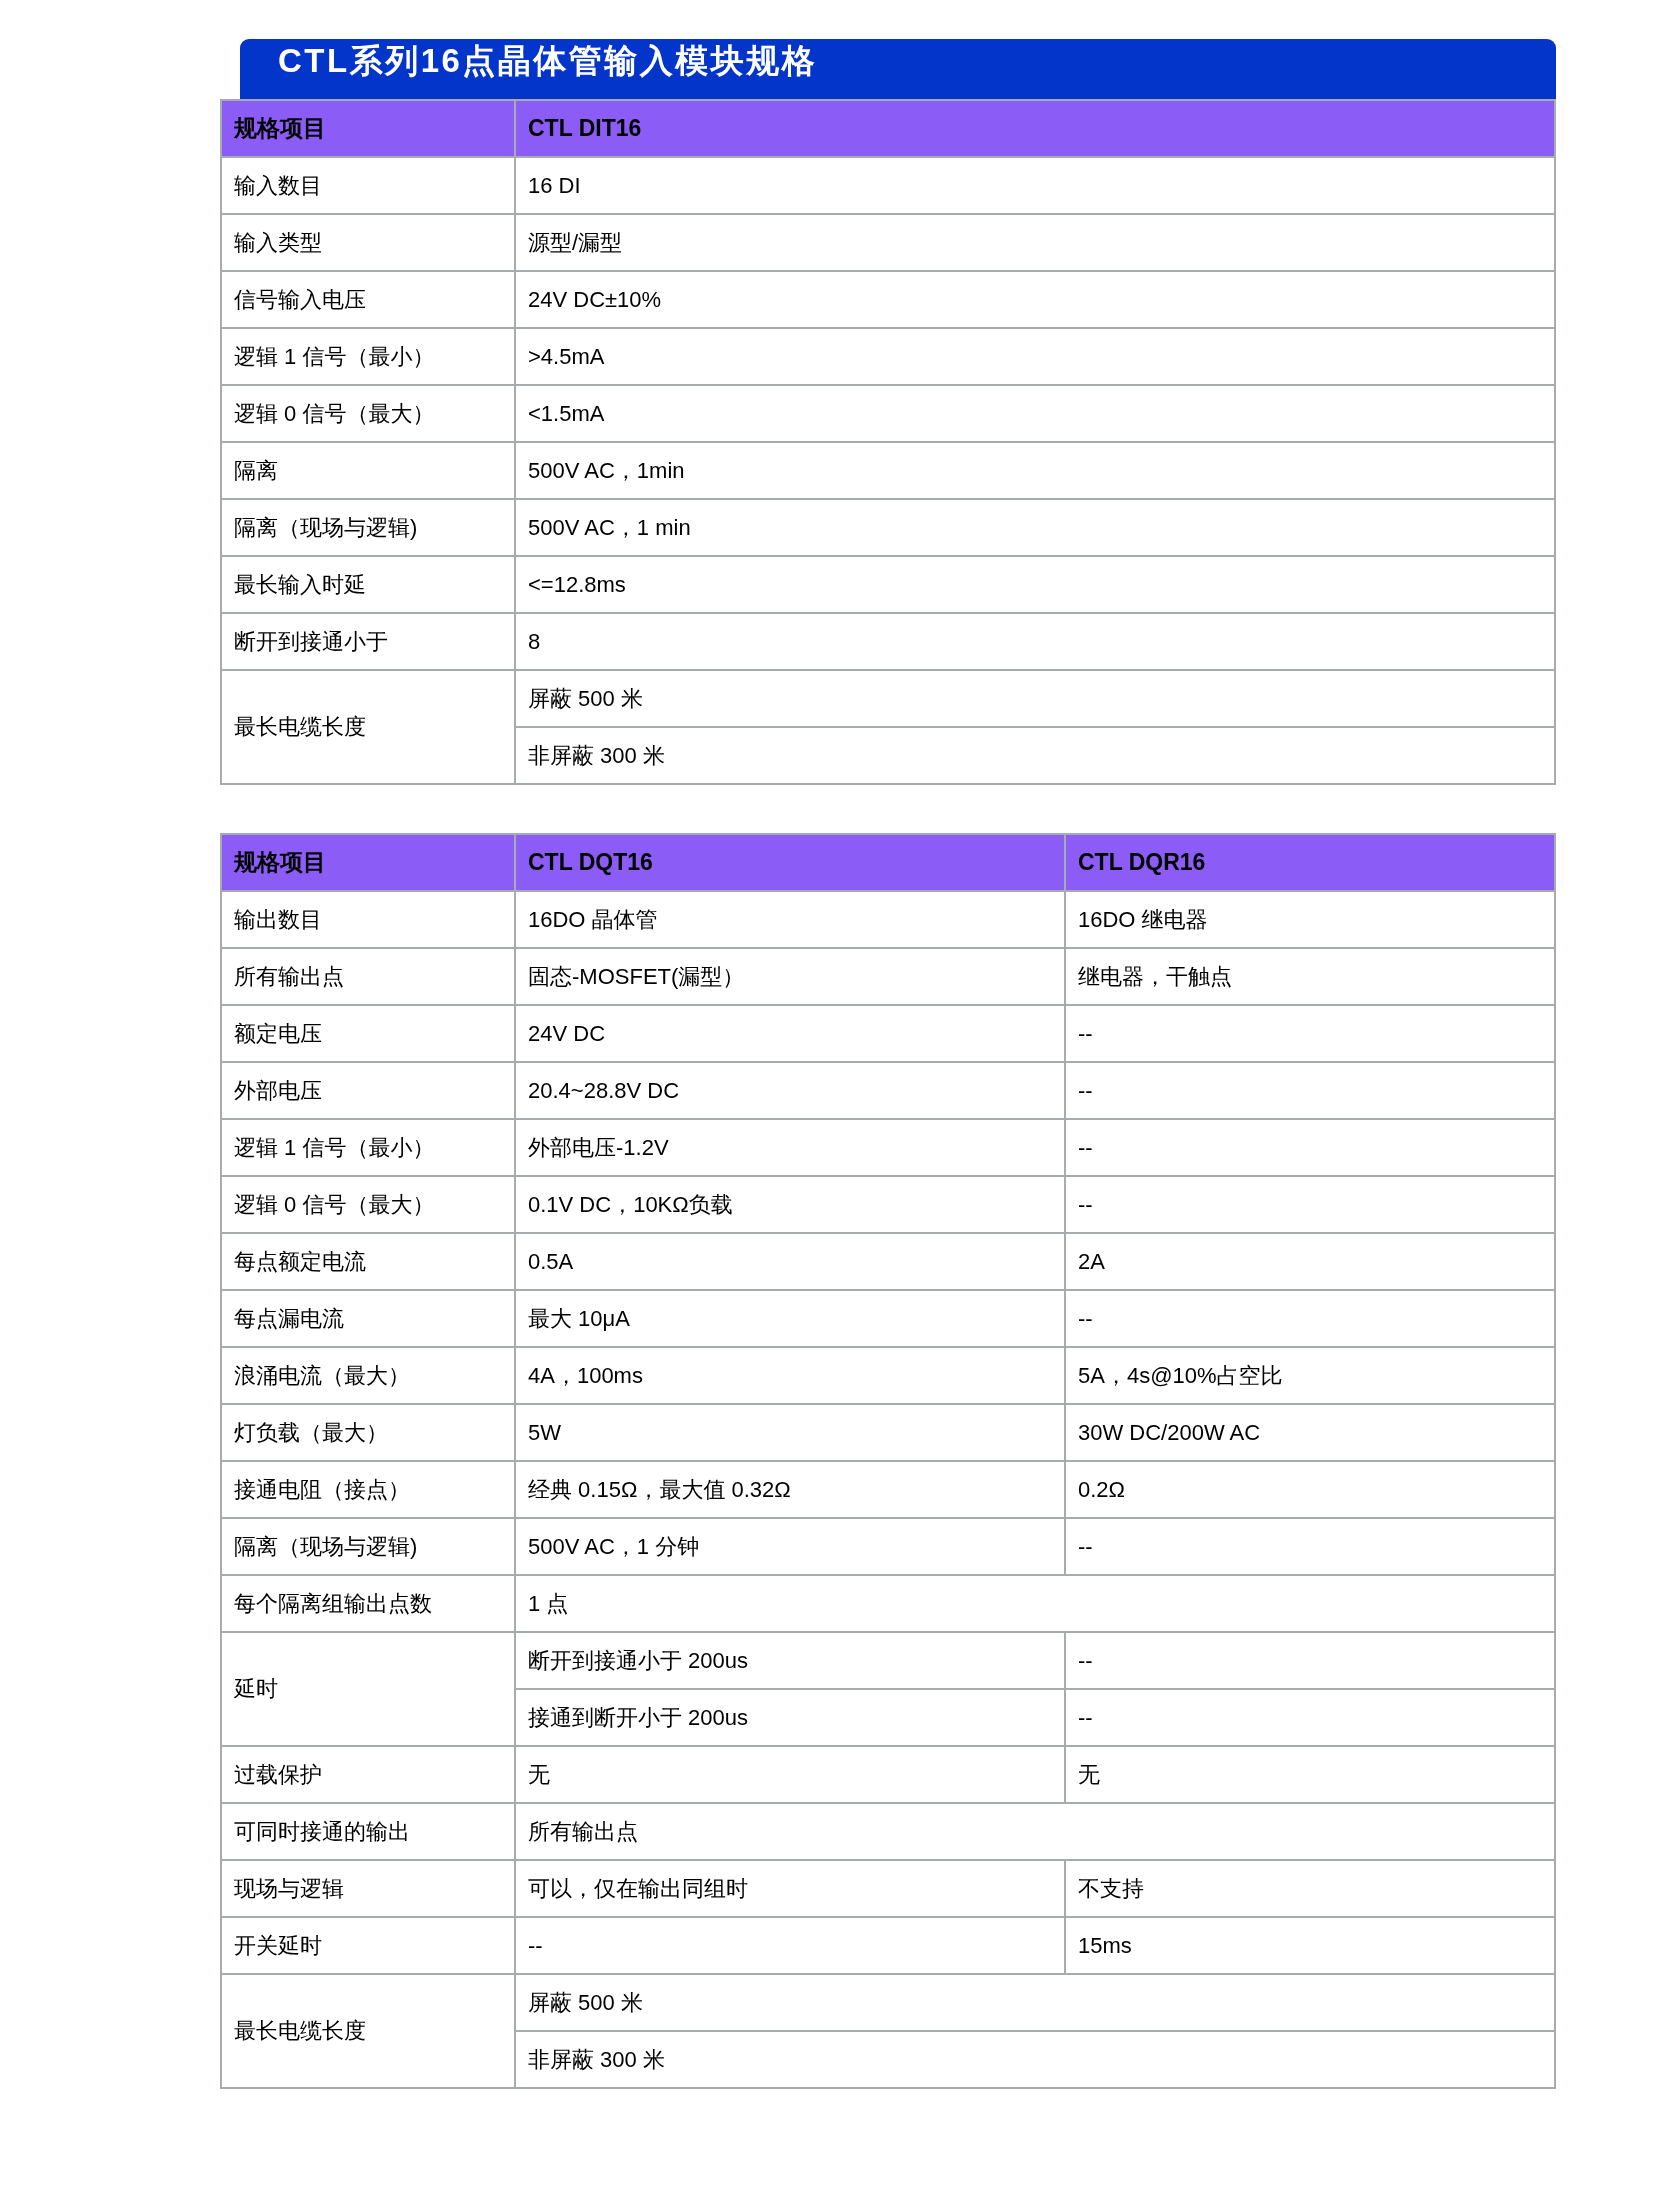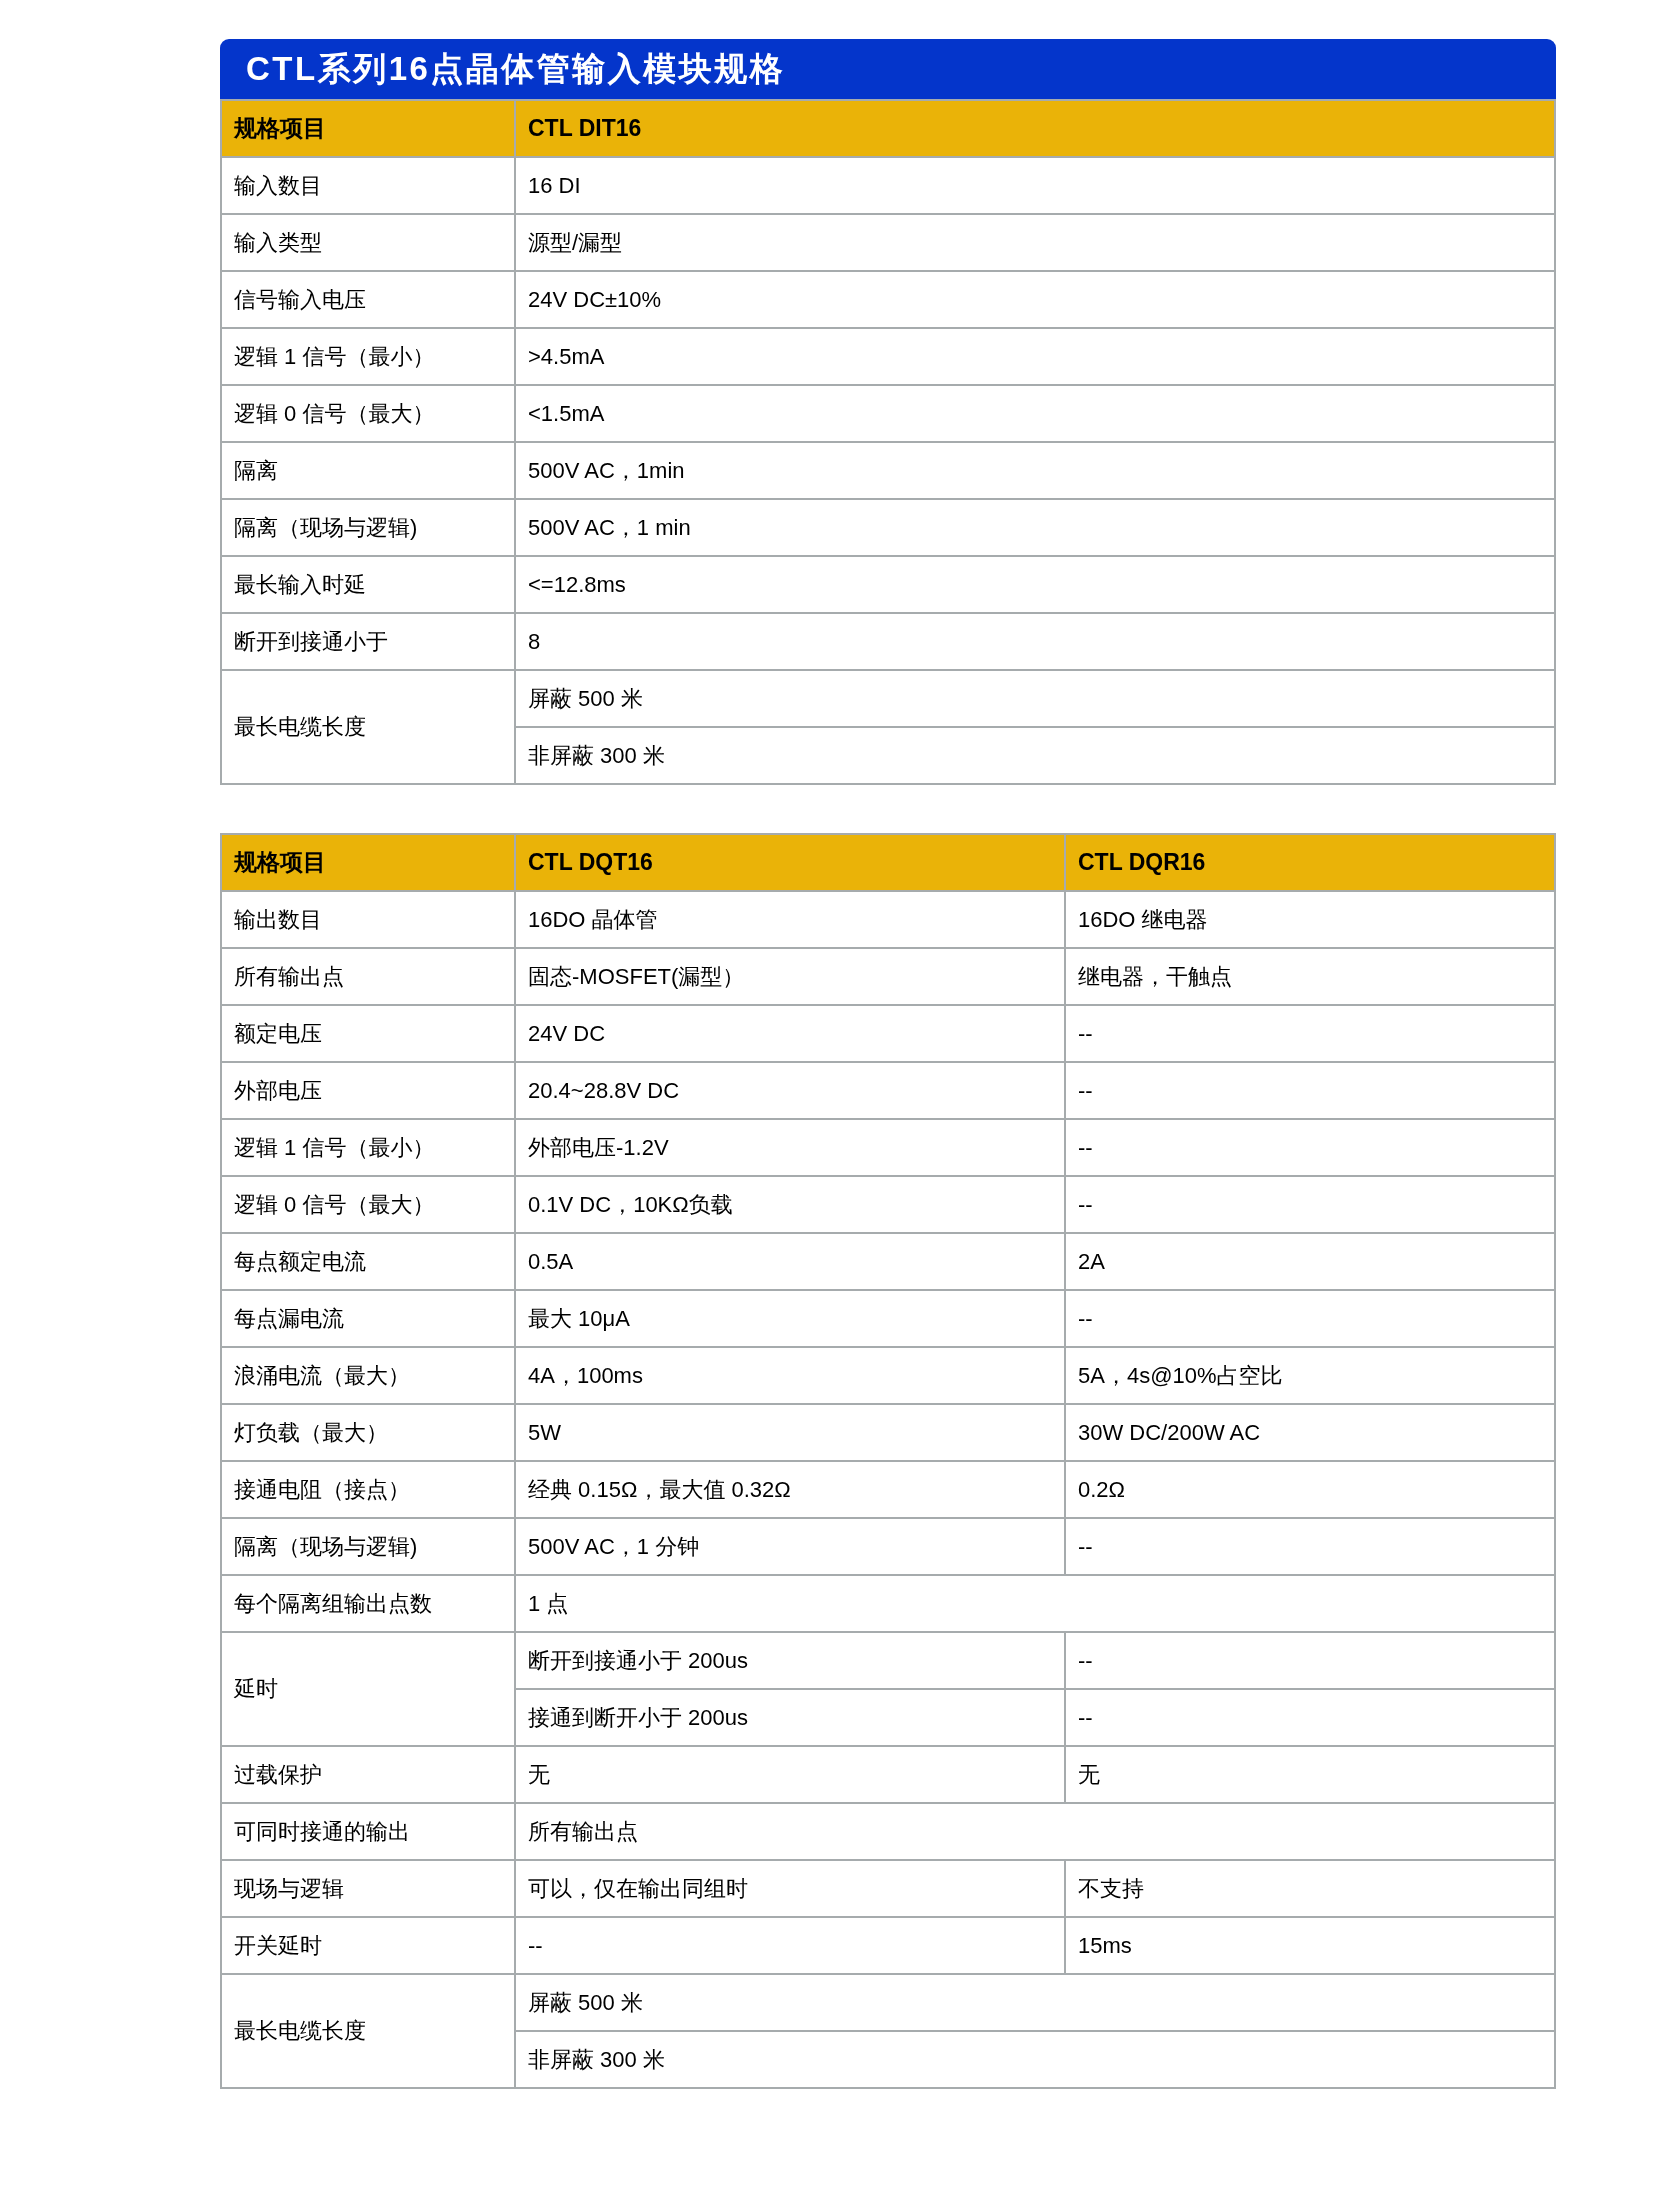--- a/index.html
+++ b/index.html
@@ -11,22 +11,22 @@
     color:#000000;
     overflow:hidden;
   }
   .spec{position:absolute;left:220px;width:1336px;}
   .spec--one{top:39px;}
   .spec--two{top:833px;}
   .title-bar{
     background:#0435cb;
     border-radius:9px 9px 0 0;
     height:60px;
-    display:flex;align-items:center;
-    padding-left:26px;box-sizing:border-box;
+    display:flex;align-items:flex-start;
+    padding-left:38px;box-sizing:border-box;margin-left:20px;
   }
   .title-text{
     color:#ffffff;font-weight:bold;font-size:33px;letter-spacing:2.5px;
     white-space:nowrap;
   }
   table.spec-table{
     width:100%;
     border-collapse:collapse;
     table-layout:fixed;
     border:2px solid #8f9496;
@@ -37,21 +37,21 @@
     border:2px solid #a6abad;
     height:55px;
     padding:0 8px 0 12px;
     font-size:22px;
     text-align:left;
     vertical-align:middle;
     overflow:hidden;
     white-space:nowrap;
   }
   table.spec-table th{
-    background:#eab308;
+    background:#8b5cf6;
     font-weight:bold;
     font-size:23px;
   }
   .col-label{width:294px;}
   .col-dqt{width:550px;}
 </style>
 </head>
 <body>
 
 <div class="sheet">

